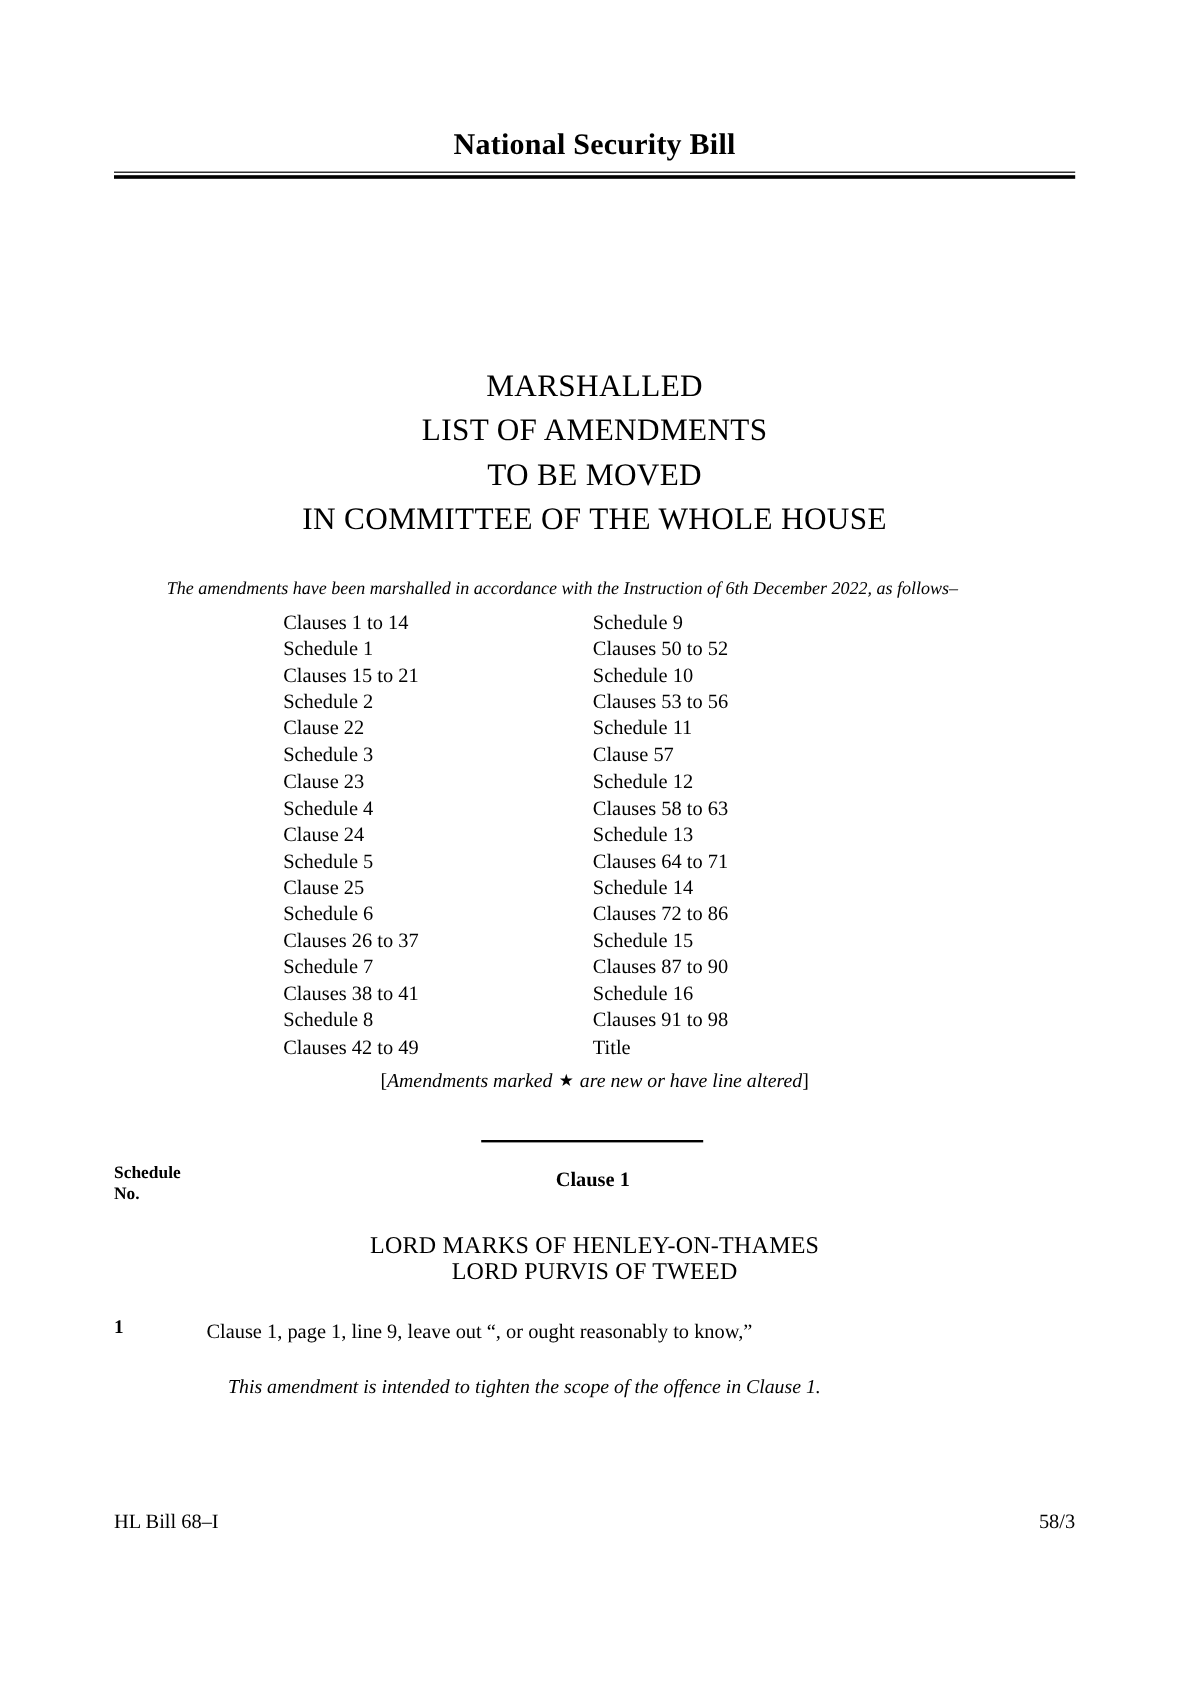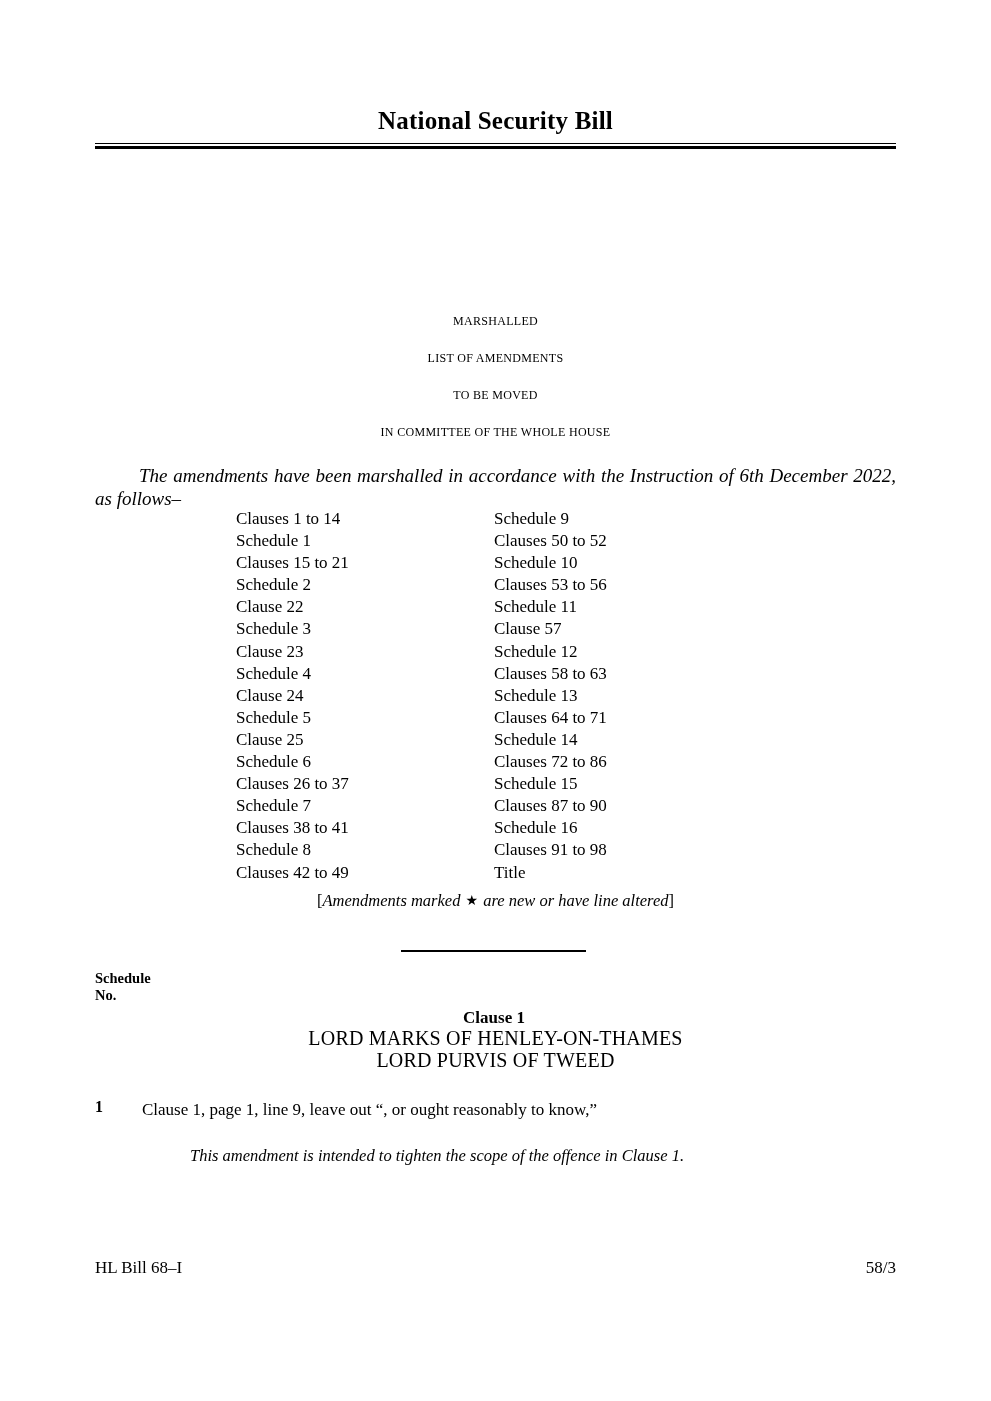--- a/index.html
+++ b/index.html
@@ -53,33 +53,33 @@
 
   
   .heading-block {
     position: absolute;
     left: 95px;
     top: 303px;
     width: 801px;
     text-align: center;
   }
   .heading-line {
-    font-size: 12px;
+    font-size: 26px;
     line-height: 37px;
     letter-spacing: 0.3px;
   }
 
   
   .instruction {
     position: absolute;
     left: 95px;
-    top: 464px;
-    width: 801px;
-    font-style: italic;
-    font-size: 19px;
+    top: 480px;
+    width: 801px;
+    font-style: italic;
+    font-size: 15px;
     line-height: 23px;
     text-align: justify;
     text-indent: 44px;
   }
 
   
   .clause-columns {
     position: absolute;
     left: 236px;
     top: 508px;
@@ -135,21 +135,20 @@
     line-height: 17px;
   }
   .clause-heading {
     position: absolute;
     left: 236px;
     top: 973px;
     width: 516px;
     text-align: center;
     font-size: 17px;
     font-weight: bold;
-    margin-top: 35px;
   }
 
   
   .members {
     position: absolute;
     left: 95px;
     top: 1028px;
     width: 801px;
     text-align: center;
   }
@@ -171,21 +170,21 @@
     min-height: 24px;
   }
   .amendment-number {
     position: absolute;
     left: 0;
     top: 0;
     font-size: 16px;
     font-weight: bold;
   }
   .amendment-text {
-    margin-left: 47px;
+    margin-left: 77px;
     font-size: 17px;
     line-height: 23px;
   }
   .explanatory {
     margin-left: 95px;
     margin-top: 23px;
   }
   .explanatory-heading {
     font-size: 16px;
     font-weight: bold;

